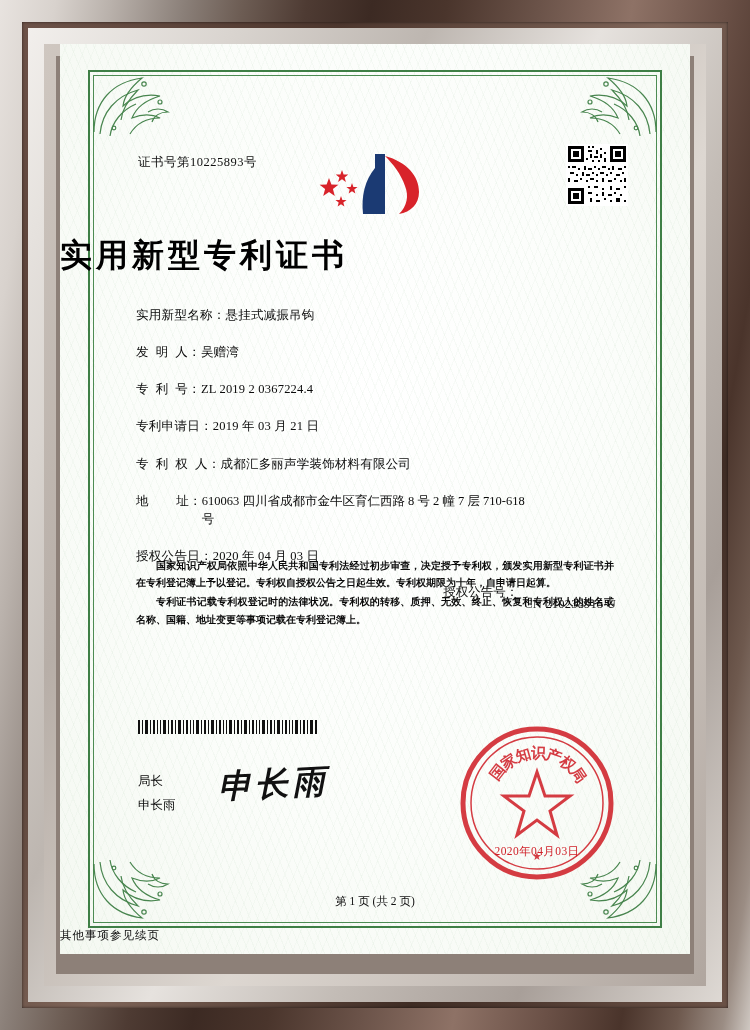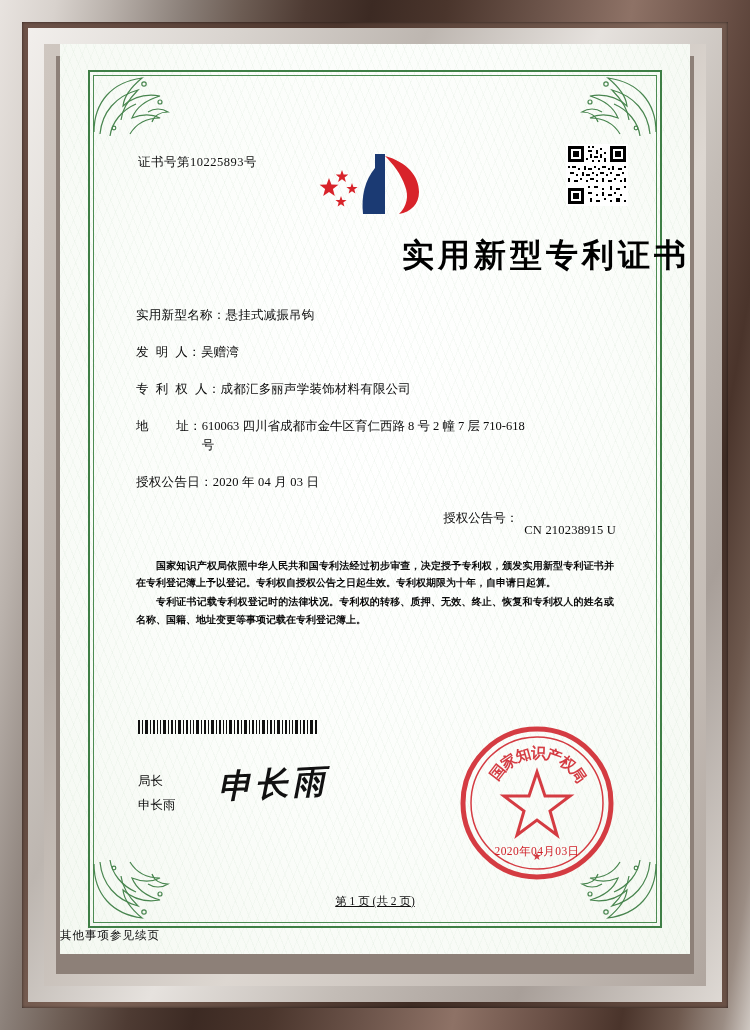--- a/index.html
+++ b/index.html
@@ -136,21 +136,21 @@
     left: 50%;
     top: 104px;
     transform: translateX(-50%);
     width: 120px; height: 78px;
   }
 
   .main-title {
     position: absolute;
     left: 0; top: 190px;
     width: 630px;
-    text-align: right;
+    text-align: left;
     font-size: 32px;
     font-weight: bold;
     letter-spacing: 4px;
     color: #000;
     font-family: "Liberation Serif", serif;
   }
 
   .fields {
     position: absolute;
     left: 76px;
@@ -251,21 +251,20 @@
     font-family: Liberation Serif, serif;
   }
 
   .page-num {
     position: absolute;
     left: 0; top: 850px;
     width: 630px;
     text-align: center;
     font-size: 11.5px;
     color: #111;
-    text-decoration: underline;
   }
   .footer-note {
     position: absolute;
     left: 0; top: 884px;
     width: 630px;
     text-align: left;
     font-size: 11.5px;
     color: #111;
     letter-spacing: 1px;
   }
@@ -438,21 +437,29 @@
         <div class="field-row">
           <span class="field-label">实用新型名称：</span>
           <span class="field-value">悬挂式减振吊钩</span>
         </div>
 
         <div class="field-row">
           <span class="field-label">发  明  人：</span>
           <span class="field-value">吴赠湾</span>
         </div>
 
-
+        <div class="field-row">
+          <span class="field-label">专  利  号：</span>
+          <span class="field-value">ZL 2019 2 0367224.4</span>
+        </div>
+
+        <div class="field-row">
+          <span class="field-label">专利申请日：</span>
+          <span class="field-value">2019 年 03 月 21 日</span>
+        </div>
 
         <div class="field-row">
           <span class="field-label">专  利  权  人：</span>
           <span class="field-value">成都汇多丽声学装饰材料有限公司</span>
         </div>
 
         <div class="field-row">
           <span class="field-label">地        址：</span>
           <span class="field-value-wrap">
             <span class="l1">610063 四川省成都市金牛区育仁西路 8 号 2 幢 7 层 710-618</span>

